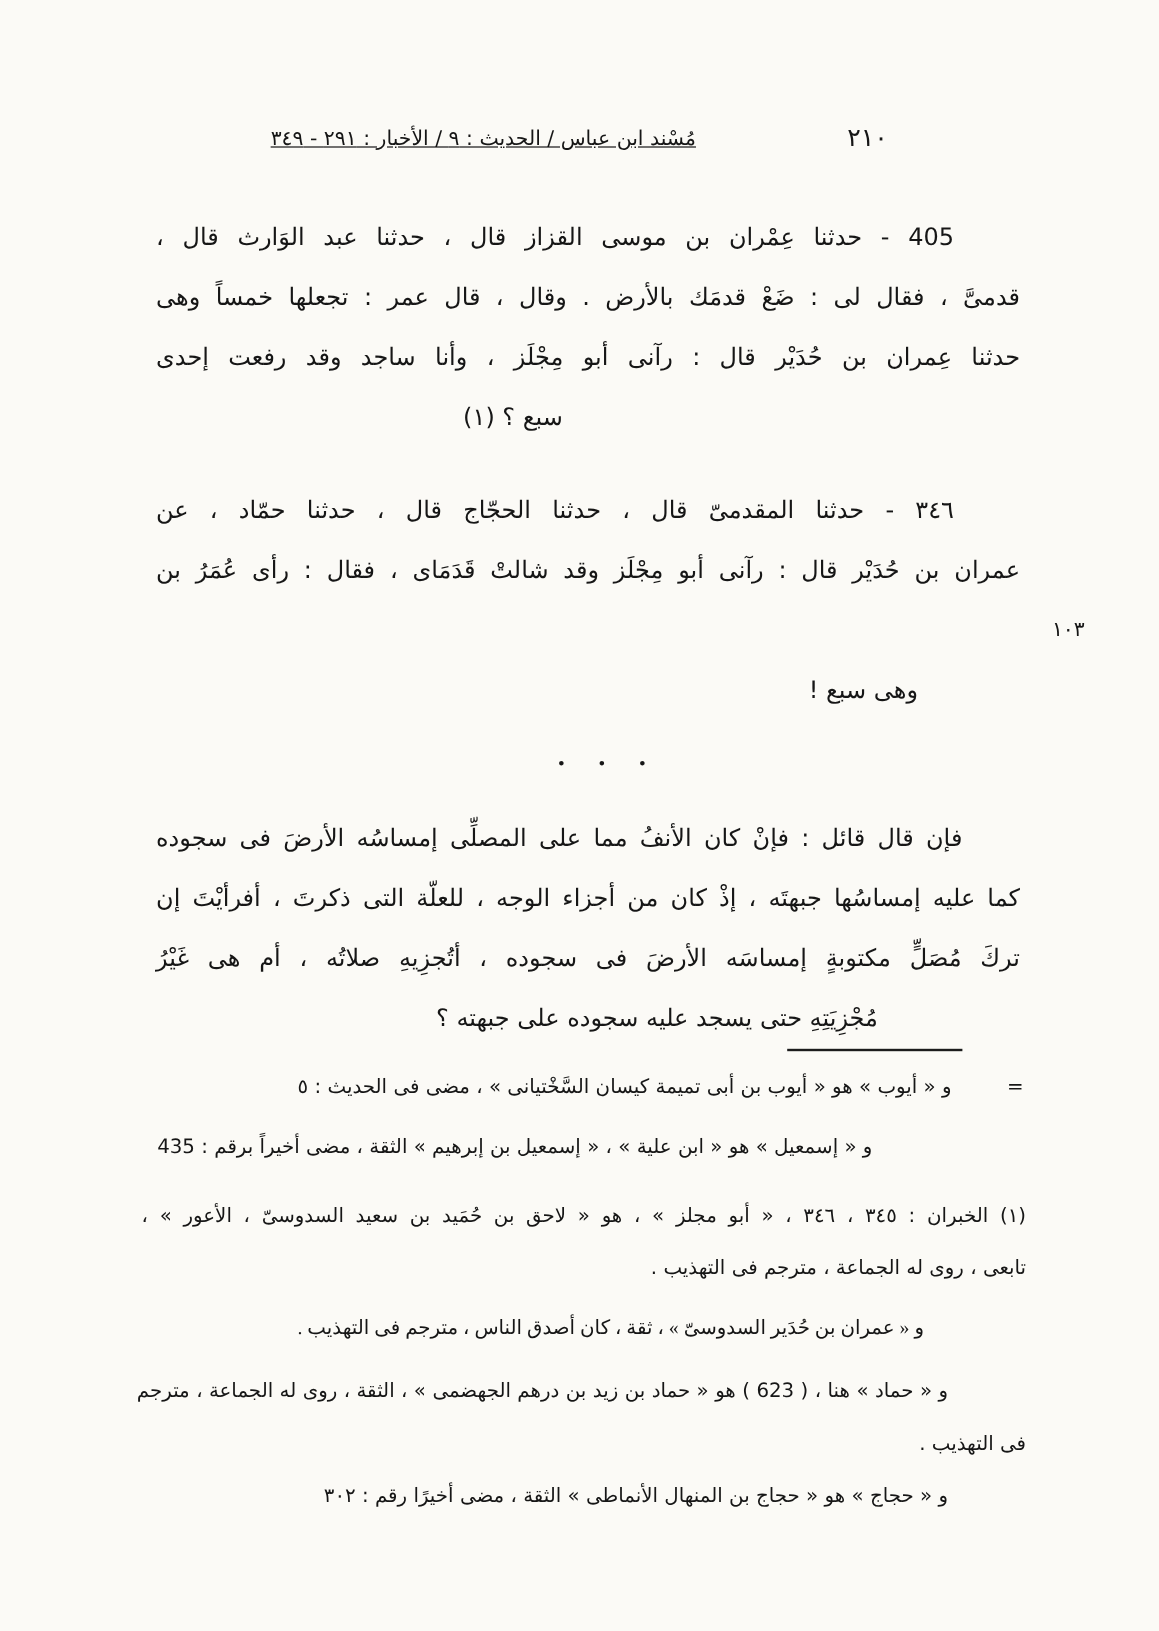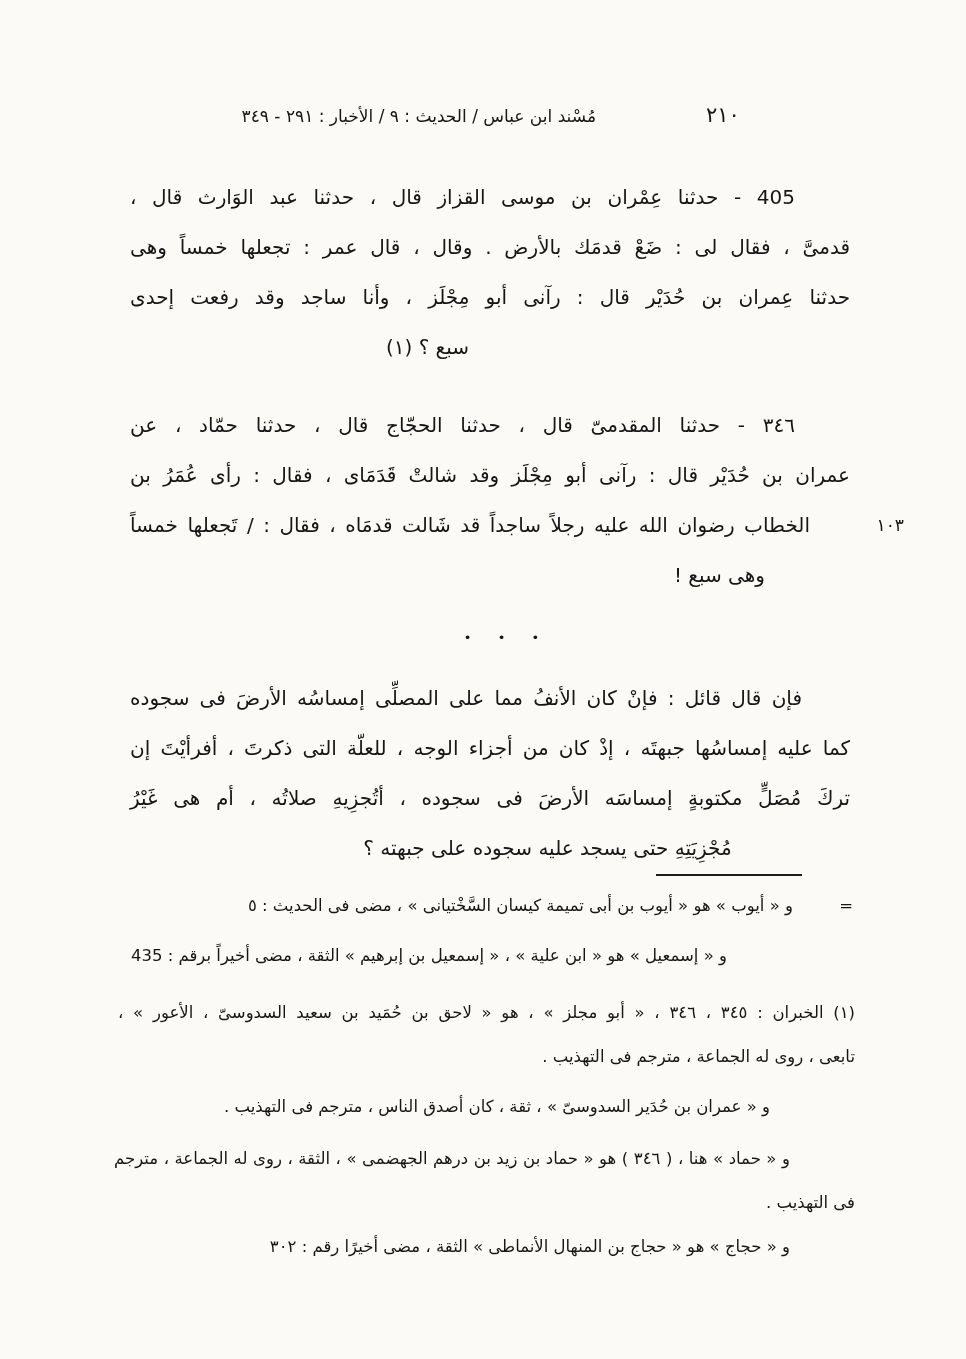--- a/index.html
+++ b/index.html
@@ -9,22 +9,22 @@
     width:966px; height:1359px;
     margin:0 auto;
     background:#fbfaf6;
     color:#161616;
     direction:rtl;
     font-family:"DejaVu Sans", sans-serif;
     overflow:hidden;
   }
   
   .running-title {
-    position:absolute; left:256px; top:106px; width:340px;
-    font-size:17px; text-align:center; white-space:nowrap;
+    position:absolute; left:240px; top:106px; width:340px;
+    font-size:17px; text-align:center; white-space:nowrap;text-decoration:underline;
   }
   .page-number {
     position:absolute; left:706px; top:103px;
     font-size:21px; letter-spacing:3px;
   }
   
   .body-text {
     position:absolute; top:172px; right:116px; width:720px;
     font-size:20px;
   }
@@ -60,21 +60,21 @@
     font-size:16.5px;
   }
   .fline { min-height:44px; line-height:44px; white-space:nowrap; }
   .fj { text-align:justify; text-align-last:justify; white-space:normal;
         min-height:44px; line-height:44px; }
   .f-eq-line { position:relative; text-align:right; padding-right:62px; }
   .eq-marker { position:absolute; right:2px; top:0; line-height:44px; }
   .f-indent-128 { text-align:right; padding-right:128px; margin-top:6px; }
   .f-full { margin-top:13px; padding-left:4px; }
   .f-left-85 { text-align:right; padding-left:85px; }
-  .f-indent-85 { text-align:right; padding-right:85px; margin-top:6px; }
+  .f-indent-85 { text-align:right; padding-right:85px; margin-top:6px;font-family:Liberation Serif, serif; }
   .f-just-65 { margin-top:8px; padding-right:65px; }
   .f-center { text-align:right; padding-left:70px; }
   .f-indent-65 { text-align:right; padding-right:65px; }
 </style>
 </head>
 <body>
 
 <div class="page">
 
   <div class="running-title">مُسْند ابن عباس / الحديث : ٩ / الأخبار : ٢٩١ - ٣٤٩</div>
@@ -87,21 +87,20 @@
       <div class="j">قدمىَّ ، فقال لى : ضَعْ قدمَك بالأرض . وقال ، قال عمر : تجعلها خمساً وهى</div>
       <div class="j">حدثنا عِمران بن حُدَيْر قال : رآنى أبو مِجْلَز ، وأنا ساجد وقد رفعت إحدى</div>
       <div class="bline short-right-125">سبع ؟ (١)</div>
     </div>
 
     <div class="para-346">
       <div class="j indent-346">٣٤٦ - حدثنا المقدمىّ قال ، حدثنا الحجّاج قال ، حدثنا حمّاد ، عن</div>
       <div class="j">عمران بن حُدَيْر قال : رآنى أبو مِجْلَز وقد شالتْ قَدَمَاى ، فقال : رأى عُمَرُ بن</div>
       <div class="j folio-line">
         <span class="folio-num">١٠٣</span>
-        <span>الخطاب رضوان الله عليه رجلاً ساجداً قد شَالت قدمَاه ، فقال : / تَجعلها خمساً</span>
       </div>
       <div class="bline short-right-85">وهى سبع !</div>
     </div>
 
     <div class="dots-row">• • •</div>
 
     <div class="para-disc">
       <div class="j indent-disc">فإن قال قائل : فإنْ كان الأنفُ مما على المصلِّى إمساسُه الأرضَ فى سجوده</div>
       <div class="j">كما عليه إمساسُها جبهتَه ، إذْ كان من أجزاء الوجه ، للعلّة التى ذكرتَ ، أفرأيْتَ إن</div>
       <div class="j">تركَ مُصَلٍّ مكتوبةٍ إمساسَه الأرضَ فى سجوده ، أتُجزِيهِ صلاتُه ، أم هى غَيْرُ</div>
@@ -120,21 +119,21 @@
     </div>
 
     <div class="fline f-indent-128">و « إسمعيل » هو « ابن علية » ، « إسمعيل بن إبرهيم » الثقة ، مضى أخيراً برقم : 435</div>
 
     <div class="fj f-full">(١) الخبران : ٣٤٥ ، ٣٤٦ ، « أبو مجلز » ، هو « لاحق بن حُمَيد بن سعيد السدوسىّ ، الأعور » ،</div>
 
     <div class="fline f-left-85">تابعى ، روى له الجماعة ، مترجم فى التهذيب .</div>
 
     <div class="fline f-indent-85">و « عمران بن حُدَير السدوسىّ » ، ثقة ، كان أصدق الناس ، مترجم فى التهذيب .</div>
 
-    <div class="fj f-just-65">و « حماد » هنا ، ( ٣٤٦ ) هو « حماد بن زيد بن درهم الجهضمى » ، الثقة ، روى له الجماعة ، مترجم</div>
+    <div class="fj f-just-65">و « حماد » هنا ، ( 623 ) هو « حماد بن زيد بن درهم الجهضمى » ، الثقة ، روى له الجماعة ، مترجم</div>
 
     <div class="fline f-center">فى التهذيب .</div>
 
     <div class="fline f-indent-65">و « حجاج » هو « حجاج بن المنهال الأنماطى » الثقة ، مضى أخيرًا رقم : ٣٠٢</div>
 
   </div>
 
 </div>
 
 </body></html>

